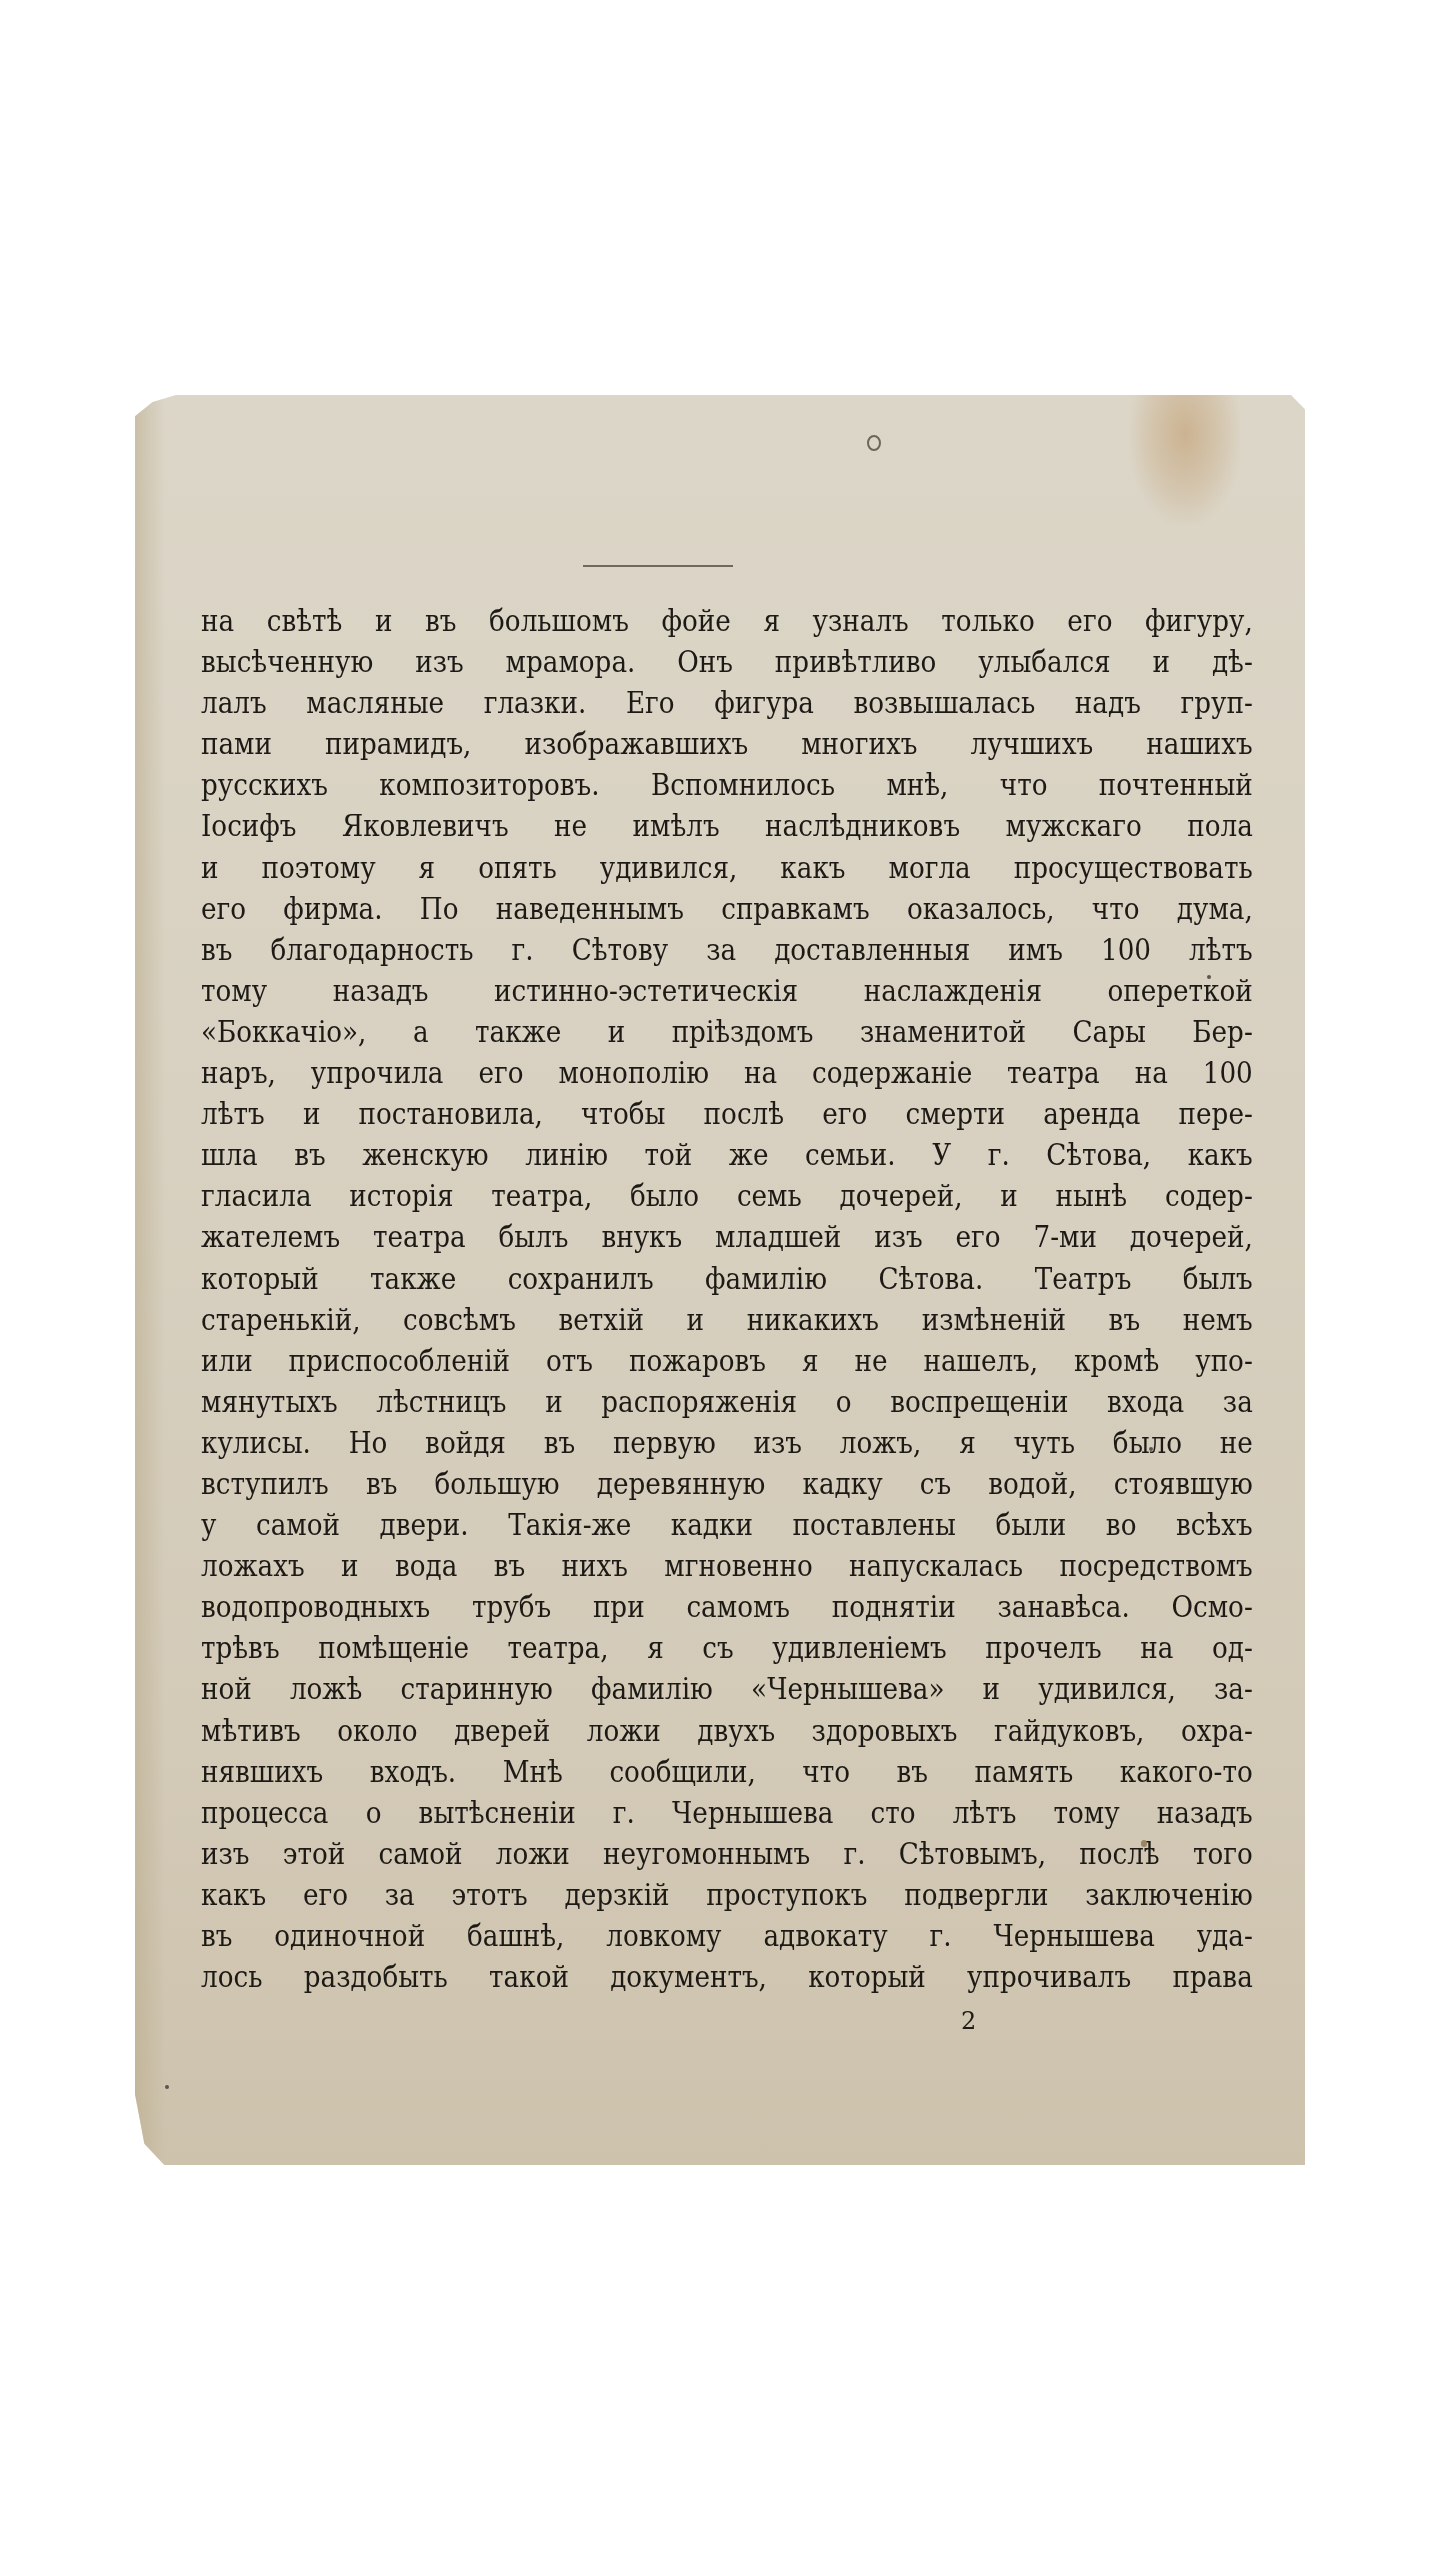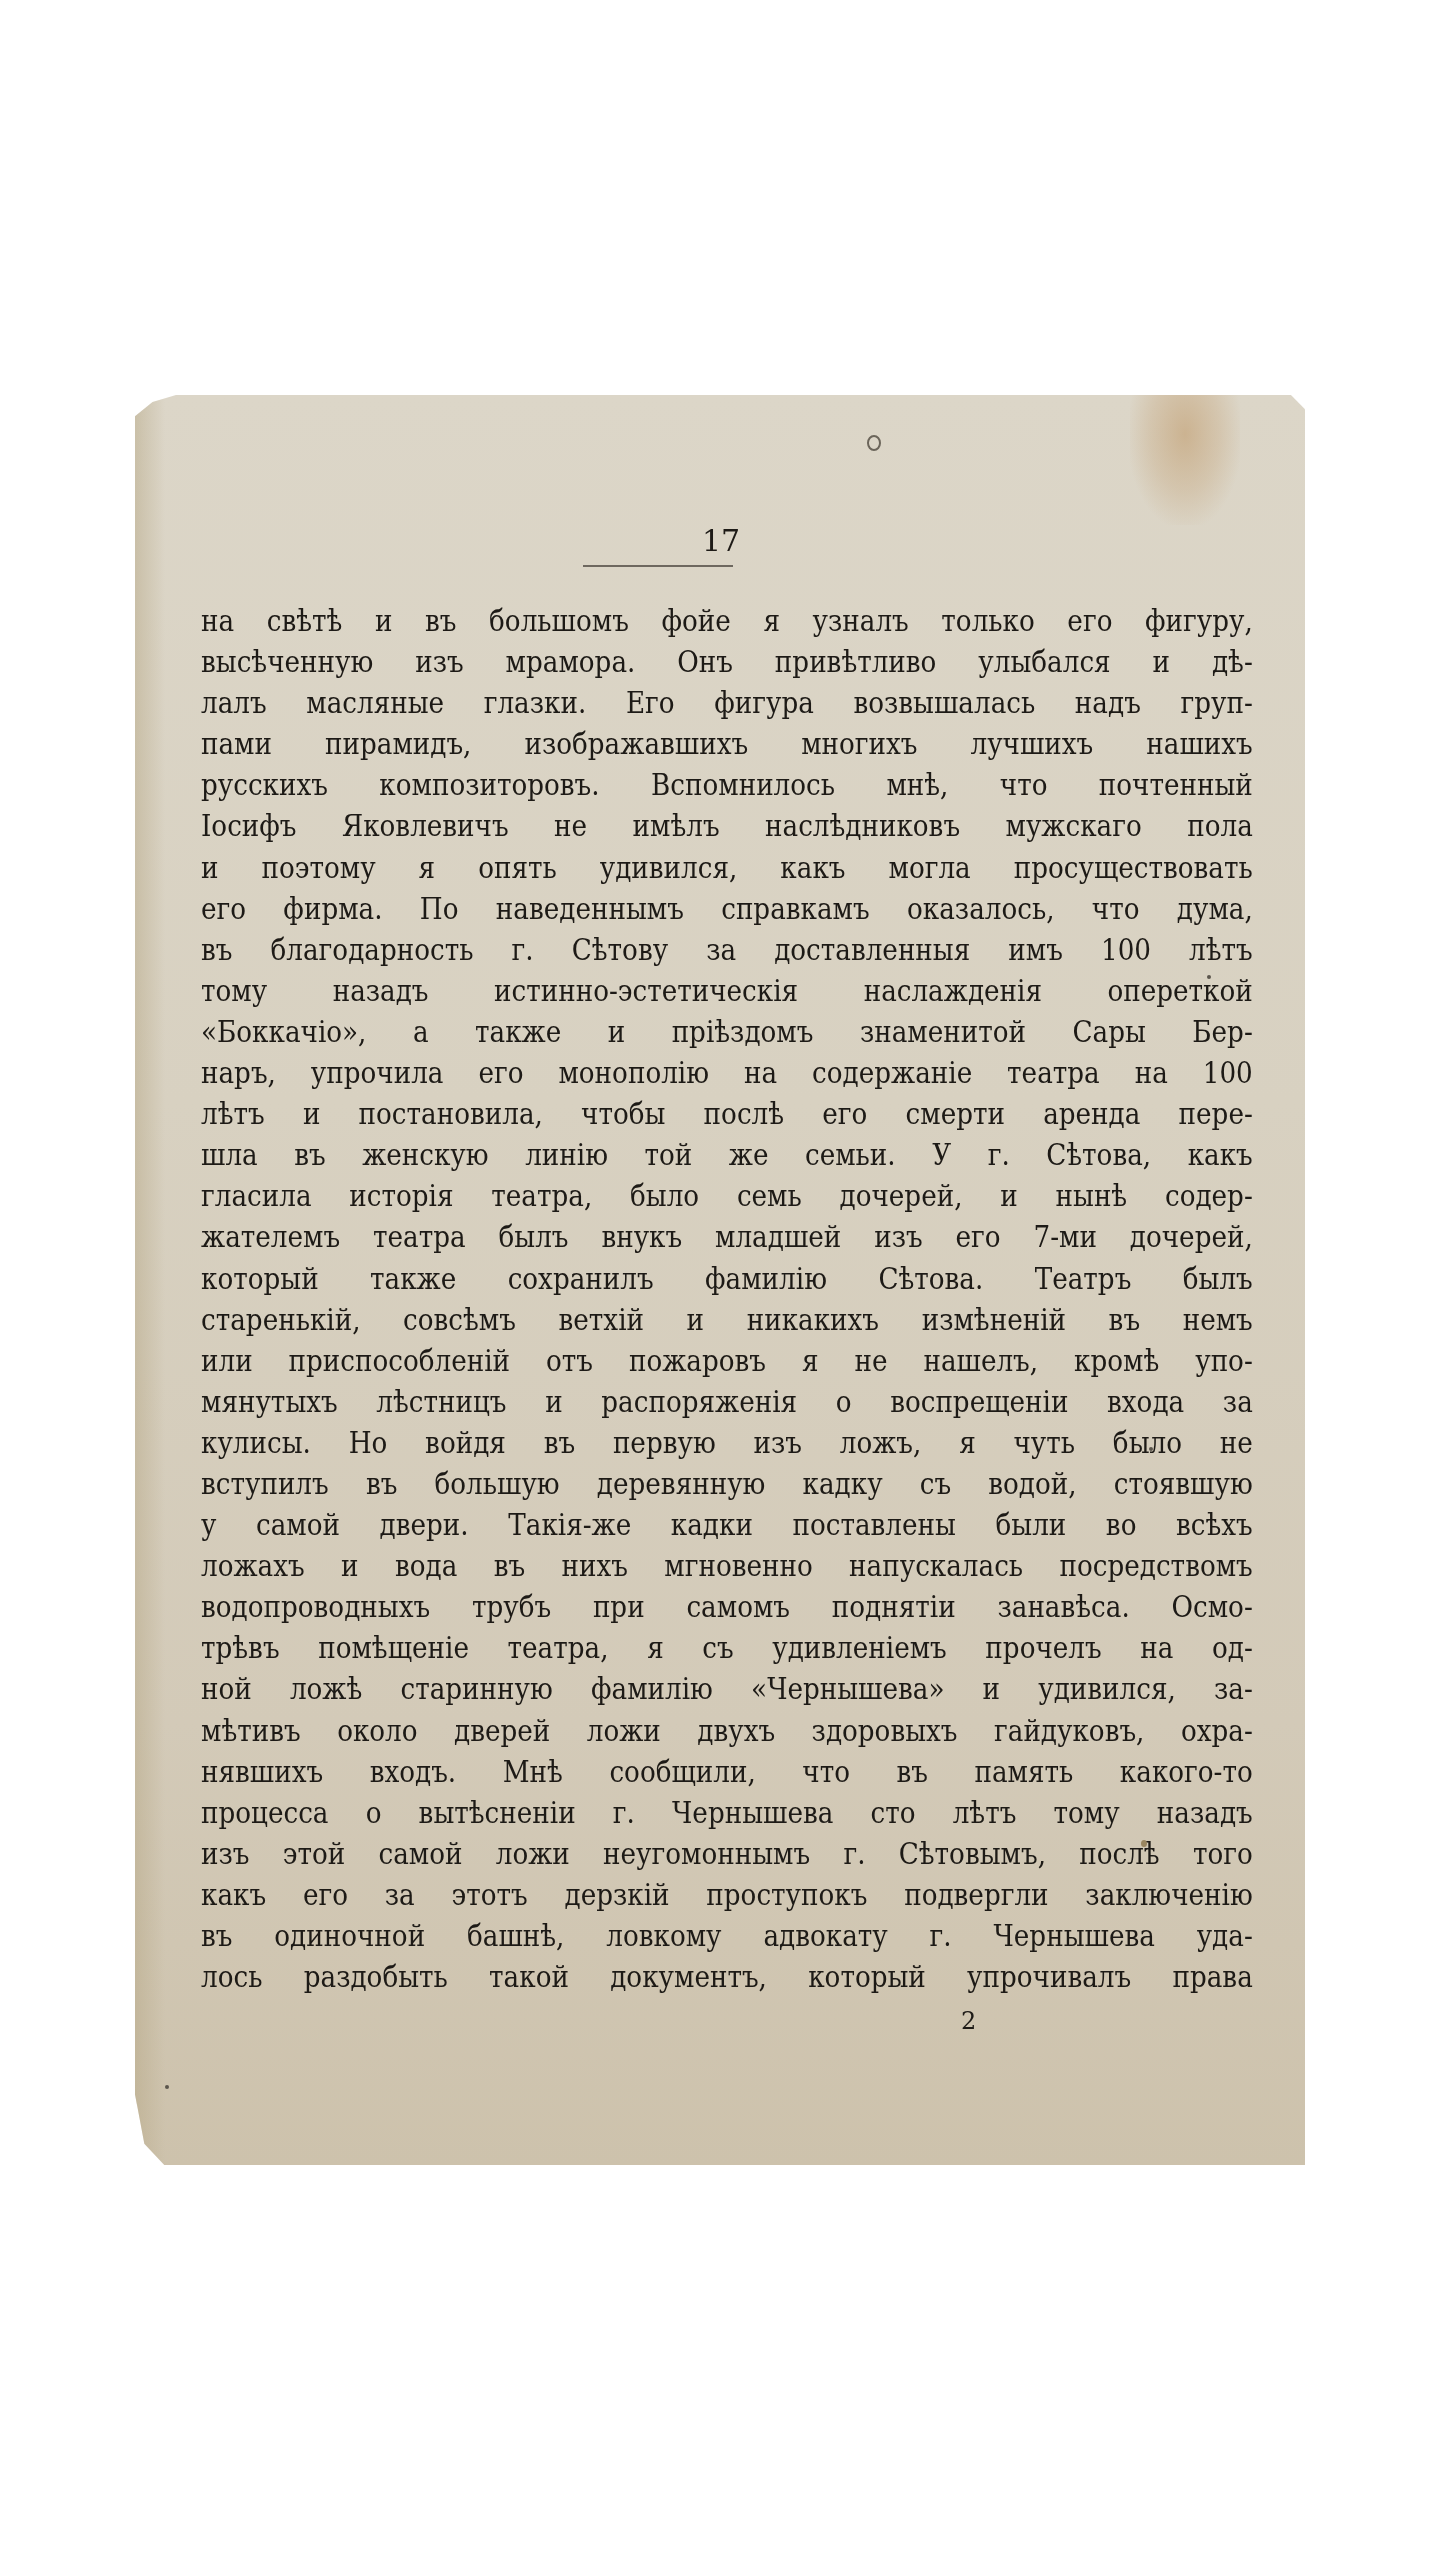--- a/index.html
+++ b/index.html
@@ -78,21 +78,20 @@
     color: #1e1b17;
   }
   .speck { position: absolute; background: #5b554c; border-radius: 50%; }
 </style>
 </head>
 <body>
 
 <div class="page">
   <div class="stain"></div>
   <div class="ring"></div>
-  <div class="page-number">17</div>
   <div class="rule"></div>
 
   <div class="body-text">
     <span class="line">на свѣтѣ и въ большомъ фойе я узналъ только его фигуру,</span>
     <span class="line">высѣченную изъ мрамора. Онъ привѣтливо улыбался и дѣ-</span>
     <span class="line">лалъ масляные глазки. Его фигура возвышалась надъ груп-</span>
     <span class="line">пами пирамидъ, изображавшихъ многихъ лучшихъ нашихъ</span>
     <span class="line">русскихъ композиторовъ. Вспомнилось мнѣ, что почтенный</span>
     <span class="line">Іосифъ Яковлевичъ не имѣлъ наслѣдниковъ мужскаго пола</span>
     <span class="line">и поэтому я опять удивился, какъ могла просуществовать</span>

